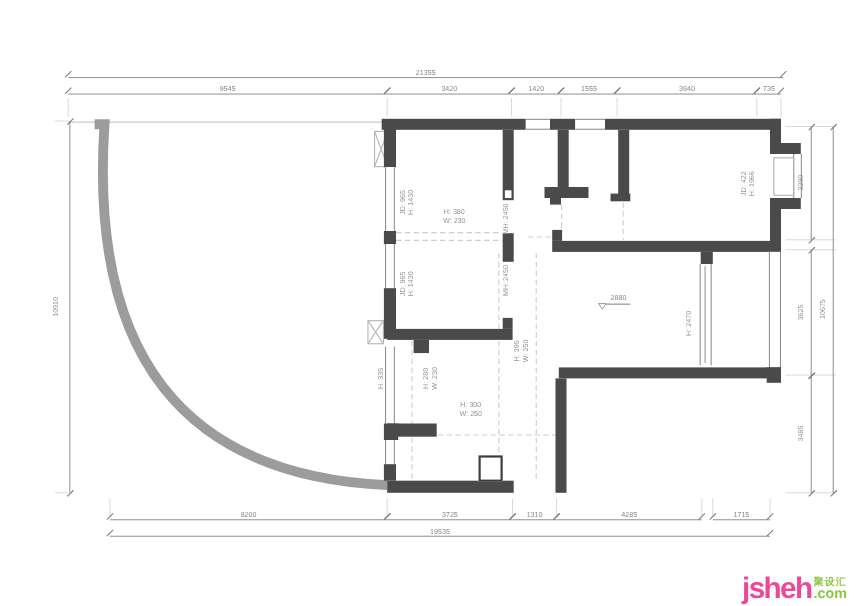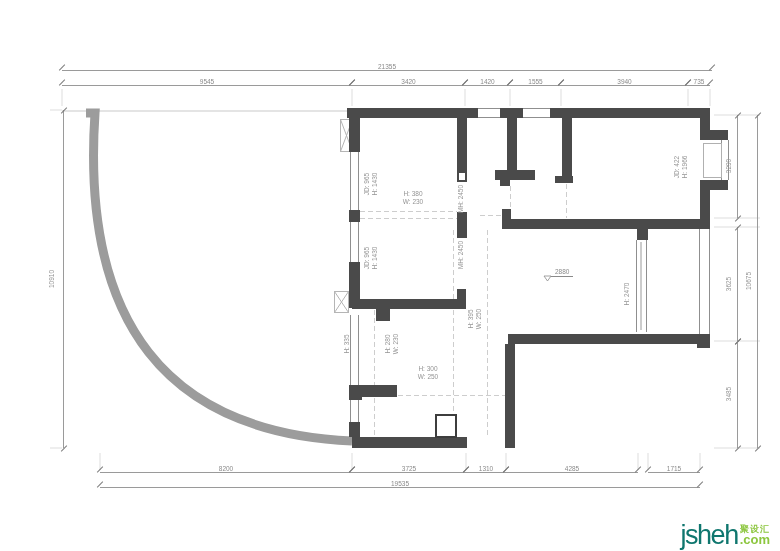--- a/index.html
+++ b/index.html
@@ -25,22 +25,22 @@
   .vseg::before{top:-0.5px;}
   .vseg::after{bottom:-0.5px;}
   .dlab{position:absolute;left:50%;top:-8.5px;transform:translateX(-50%);font-size:6.5px;color:#8a8a8a;white-space:nowrap;}
   
   .hlab,.rlab{position:absolute;font-size:6.5px;color:#949494;white-space:pre-line;text-align:center;line-height:1.25;}
   .hlab{transform:translate(-50%,-50%);}
   .rlab{transform:translate(-50%,-50%) rotate(-90deg);}
   .level-val{position:absolute;font-size:6.5px;color:#8a8a8a;border-bottom:1px solid #8a8a8a;padding:0 4px 1px 4px;}
   
   .logo{position:absolute;right:10px;bottom:5px;display:flex;align-items:flex-end;}
-  .logo-main{color:#0f766e;font-size:27px;font-weight:normal;letter-spacing:-1.5px;line-height:0.78;}
-  .logo-right{display:flex;flex-direction:column;align-items:flex-end;margin-left:2px;}
+  .logo-main{color:#ec4899;font-size:27px;font-weight:bold;letter-spacing:-1.5px;line-height:0.78;}
+  .logo-right{display:flex;flex-direction:column;align-items:center;margin-left:2px;}
   .logo-cn{color:#8cc63e;font-size:9px;font-weight:bold;letter-spacing:1px;line-height:1;}
   .logo-com{color:#8cc63e;font-size:13px;font-weight:bold;line-height:0.95;}
 </style>
 </head>
 <body>
 
 <div class="canvas">
 
   <svg width="780" height="551" viewBox="0 0 780 551">
 

